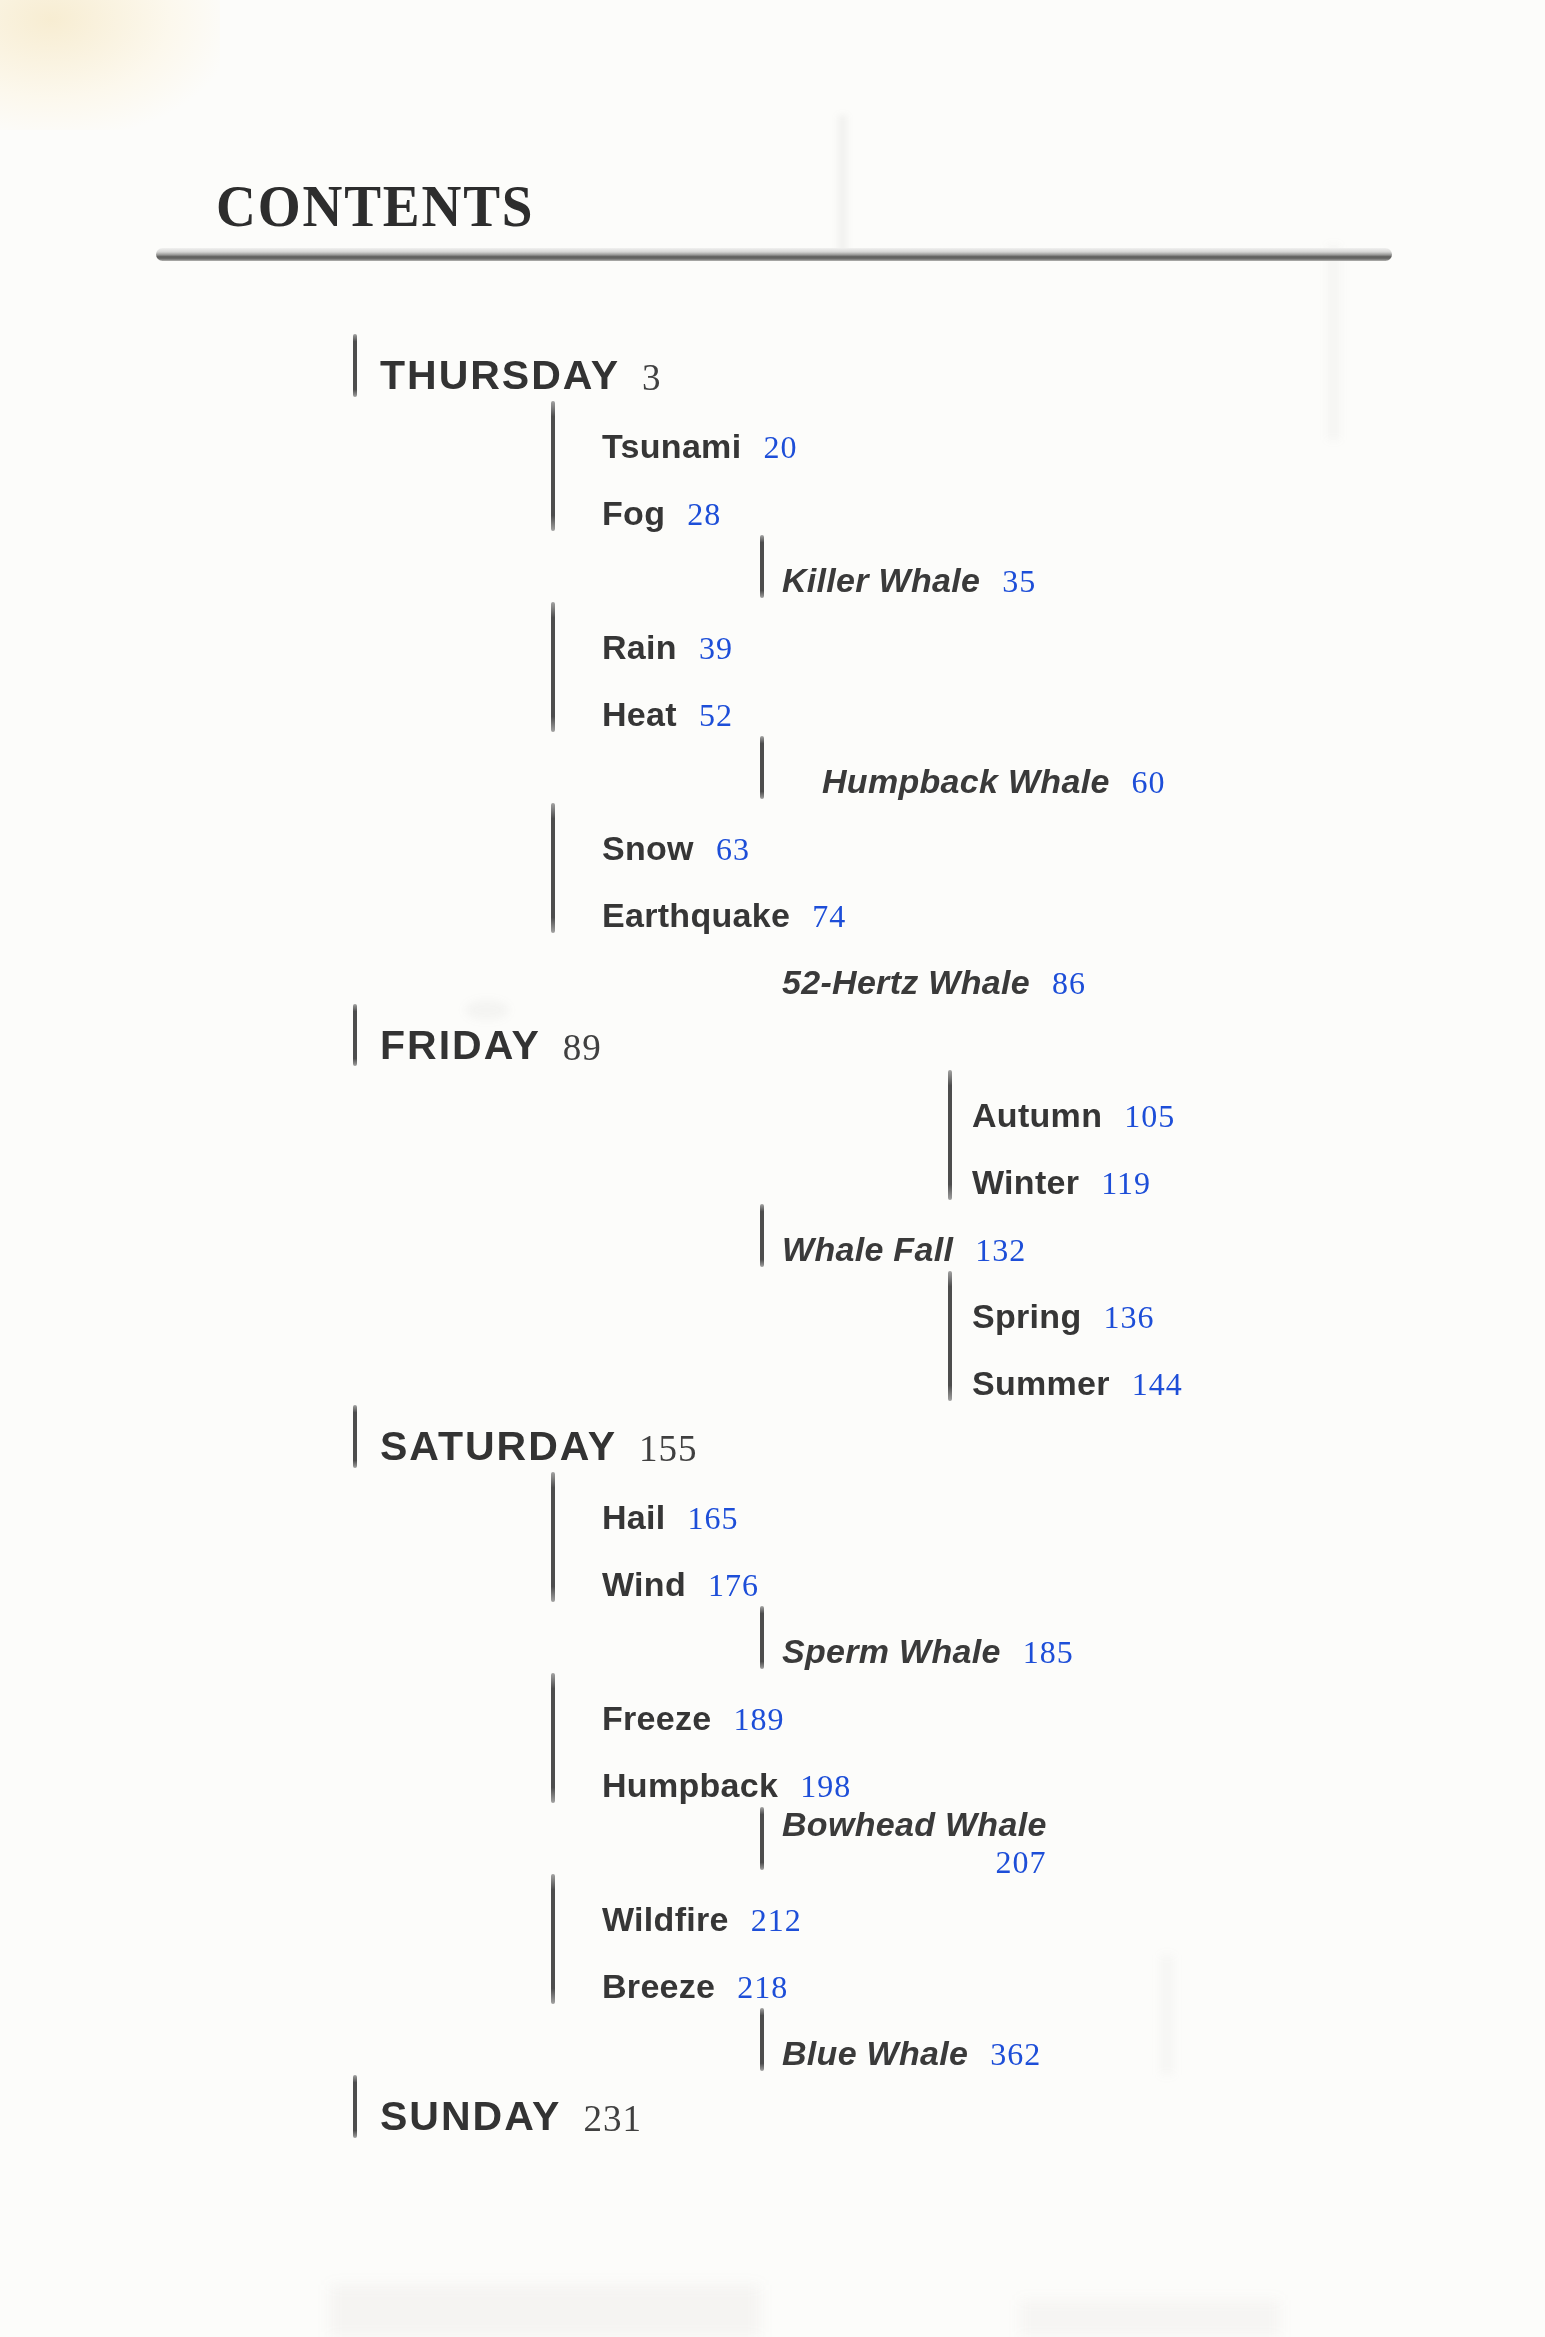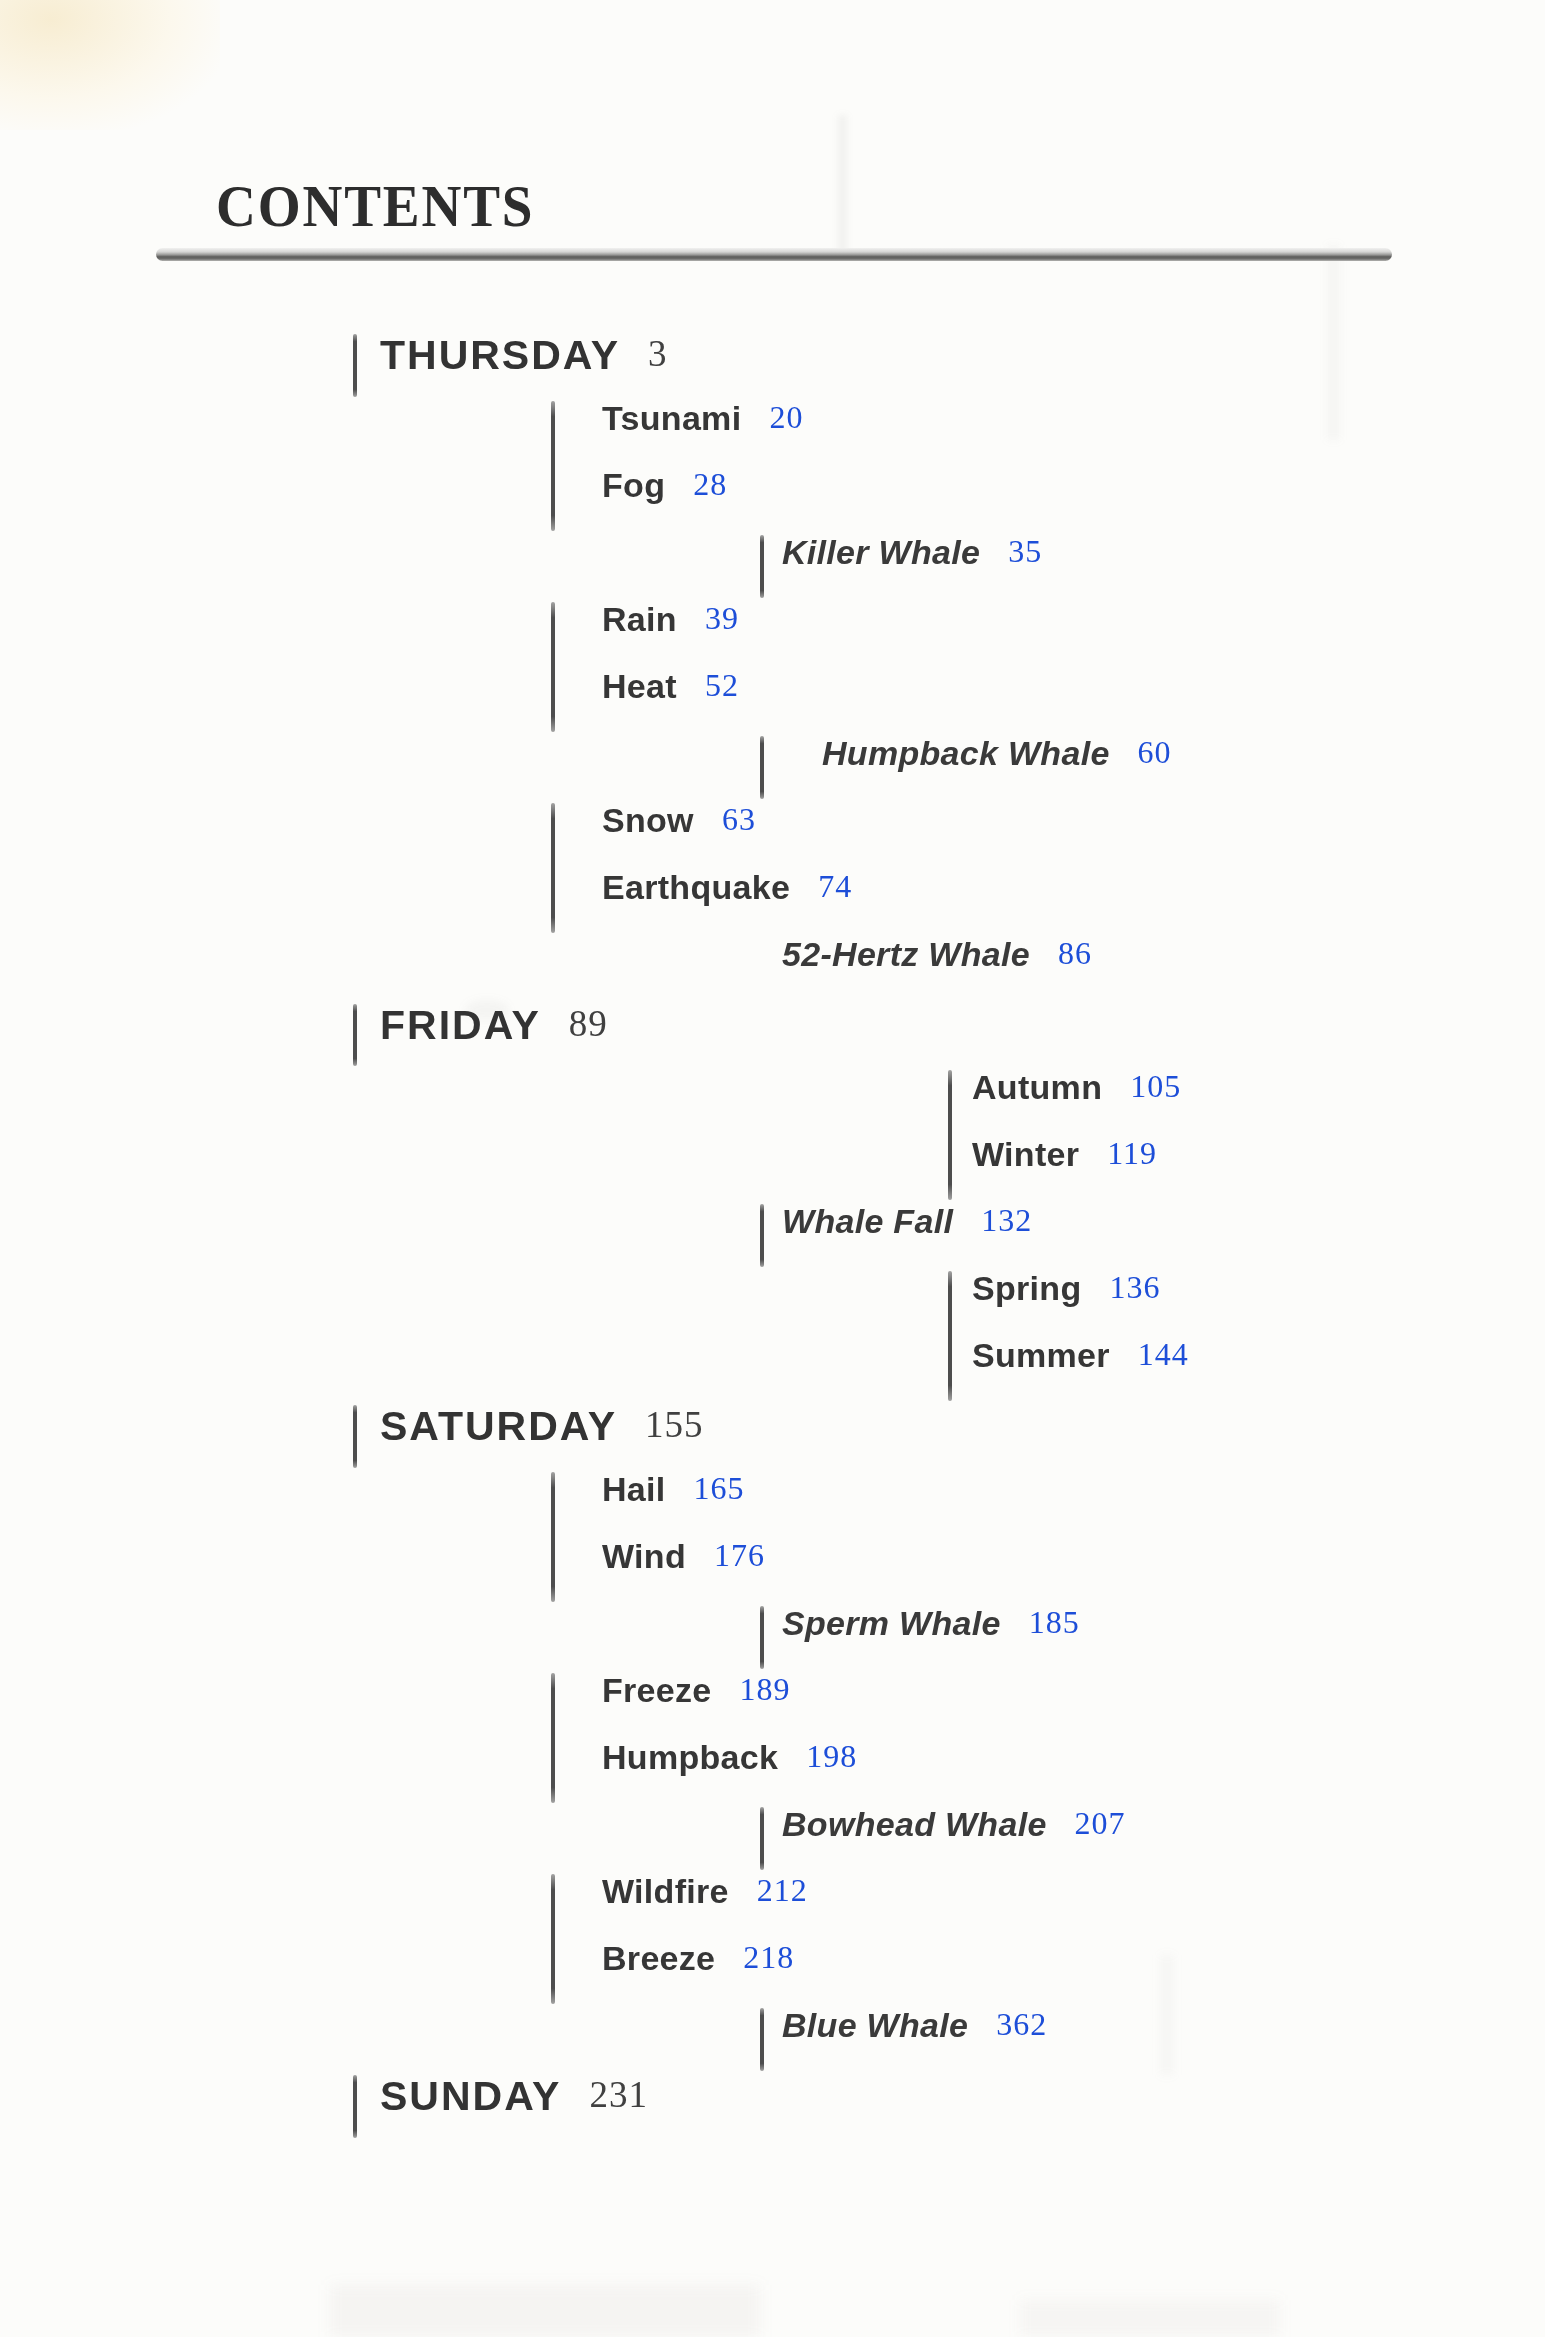--- a/index.html
+++ b/index.html
@@ -46,21 +46,21 @@
     border-radius:7px;
     background:linear-gradient(180deg,
       #f1f1f0 0%, #d6d6d4 30%, #9a9a98 52%,
       #5c5c5a 68%, #6f6f6d 84%, #b5b5b3 100%);
     filter:blur(0.4px);
   }
   
   .toc{position:absolute;left:0;top:0;width:100%;height:100%;}
   .row{
     position:absolute;height:67px;
-    display:flex;align-items:flex-start;white-space:nowrap;gap:6px;
+    display:flex;align-items:flex-end;white-space:nowrap;
   }
   .lvl1{left:380px;} .lvl2{left:578px;margin-left:24px;} .lvl3{left:782px;} .lvl4{left:972px;}
   .row .label{
     font-size:34px;font-weight:700;color:#363636;letter-spacing:0.3px;
   }
   .kind-day .label{
     font-size:41px;letter-spacing:2px;color:#333333;font-weight:700;
   }
   .kind-whale .label{font-style:italic;color:#3a3a3a;}
   .row .num{
@@ -174,21 +174,21 @@
         <span class="num">185</span>
       </div>
       <div class="row lvl2 kind-weather" style="top: 1671px;">
         <span class="label">Freeze</span>
         <span class="num">189</span>
       </div>
       <div class="row lvl2 kind-weather" style="top: 1737.95px;">
         <span class="label">Humpback</span>
         <span class="num">198</span>
       </div>
-      <div class="row lvl3 kind-whale" style="top: 1804.9px;">
+      <div class="row lvl3 kind-whale" style="top: 1804.9px; flex-direction: column;">
         <span class="label">Bowhead Whale</span>
         <span class="num">207</span>
       </div>
       <div class="row lvl2 kind-weather" style="top: 1871.85px;">
         <span class="label">Wildfire</span>
         <span class="num">212</span>
       </div>
       <div class="row lvl2 kind-weather" style="top: 1938.8px;">
         <span class="label">Breeze</span>
         <span class="num">218</span>

